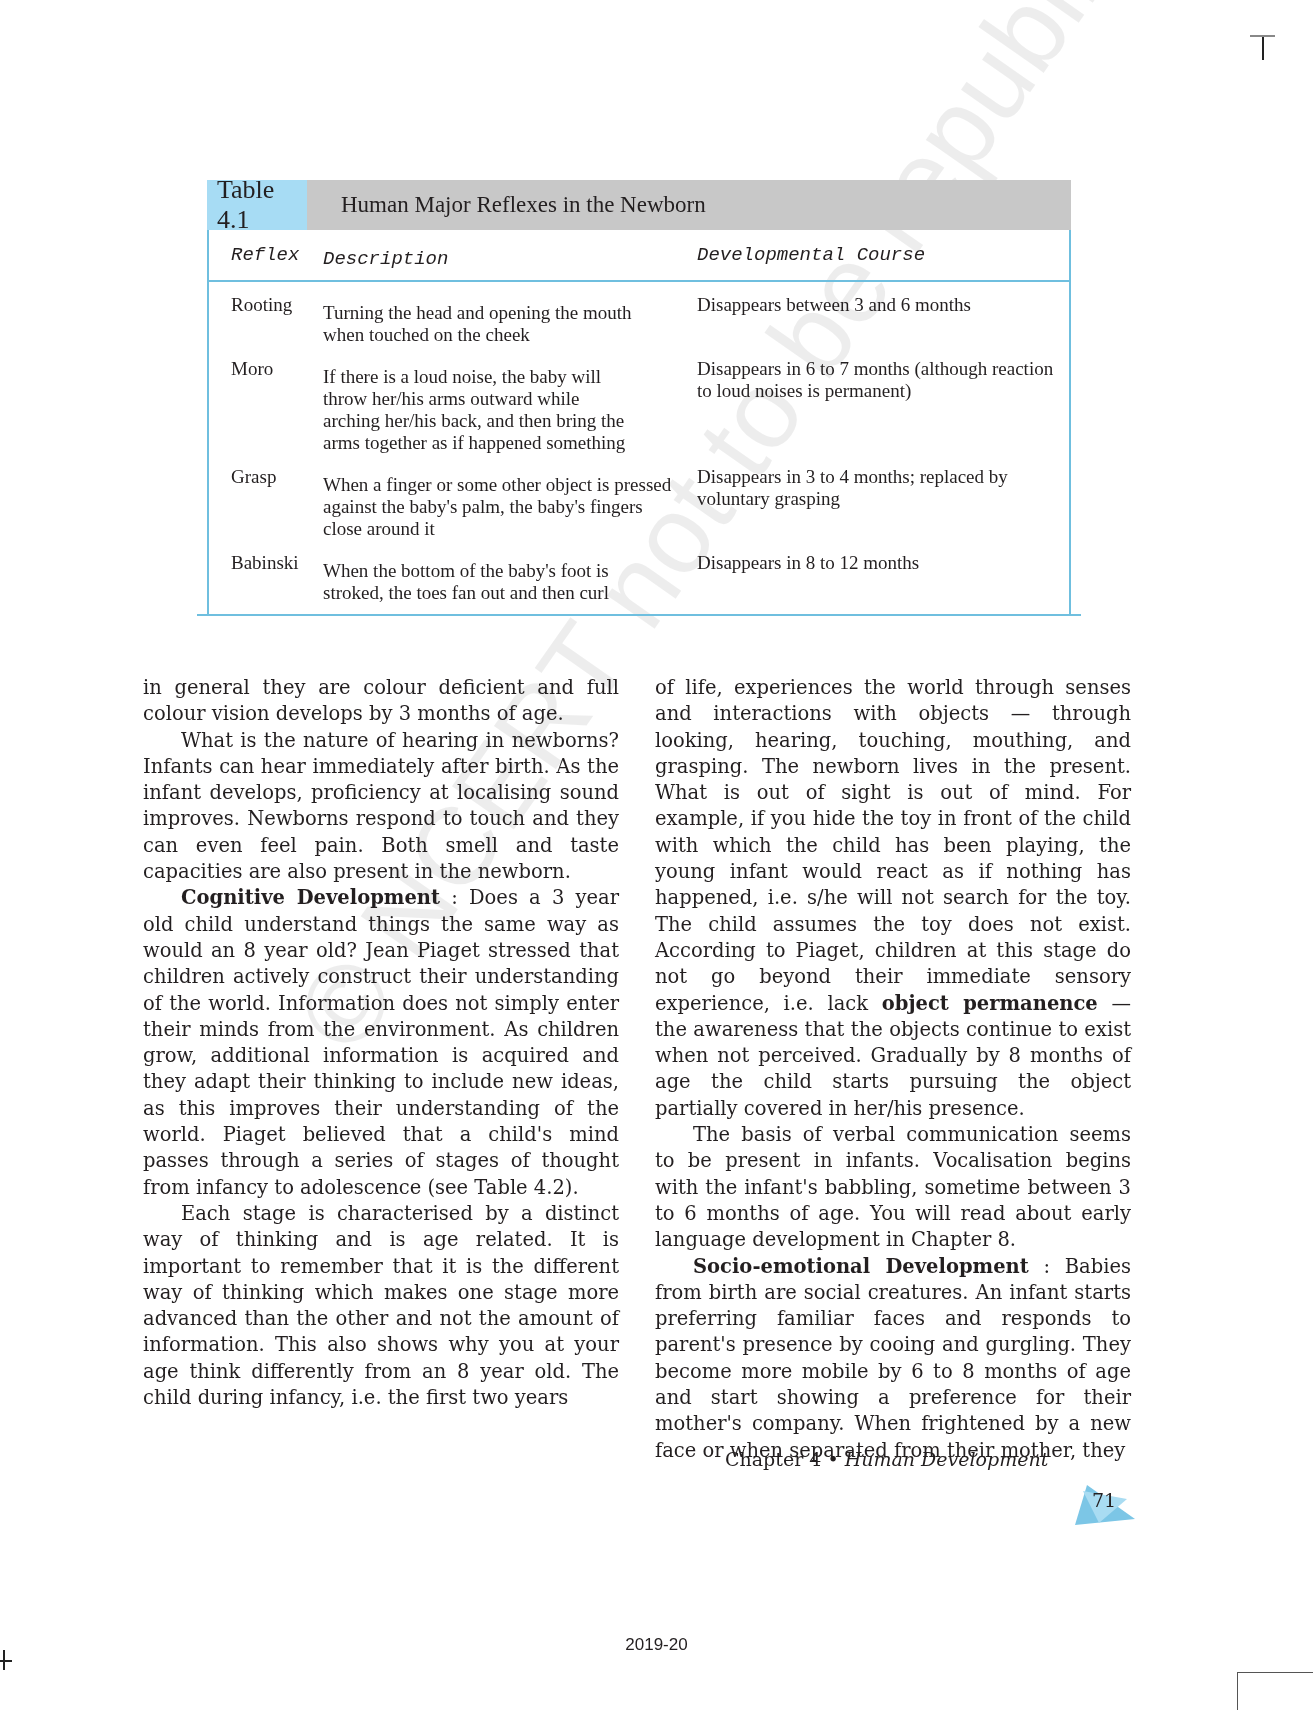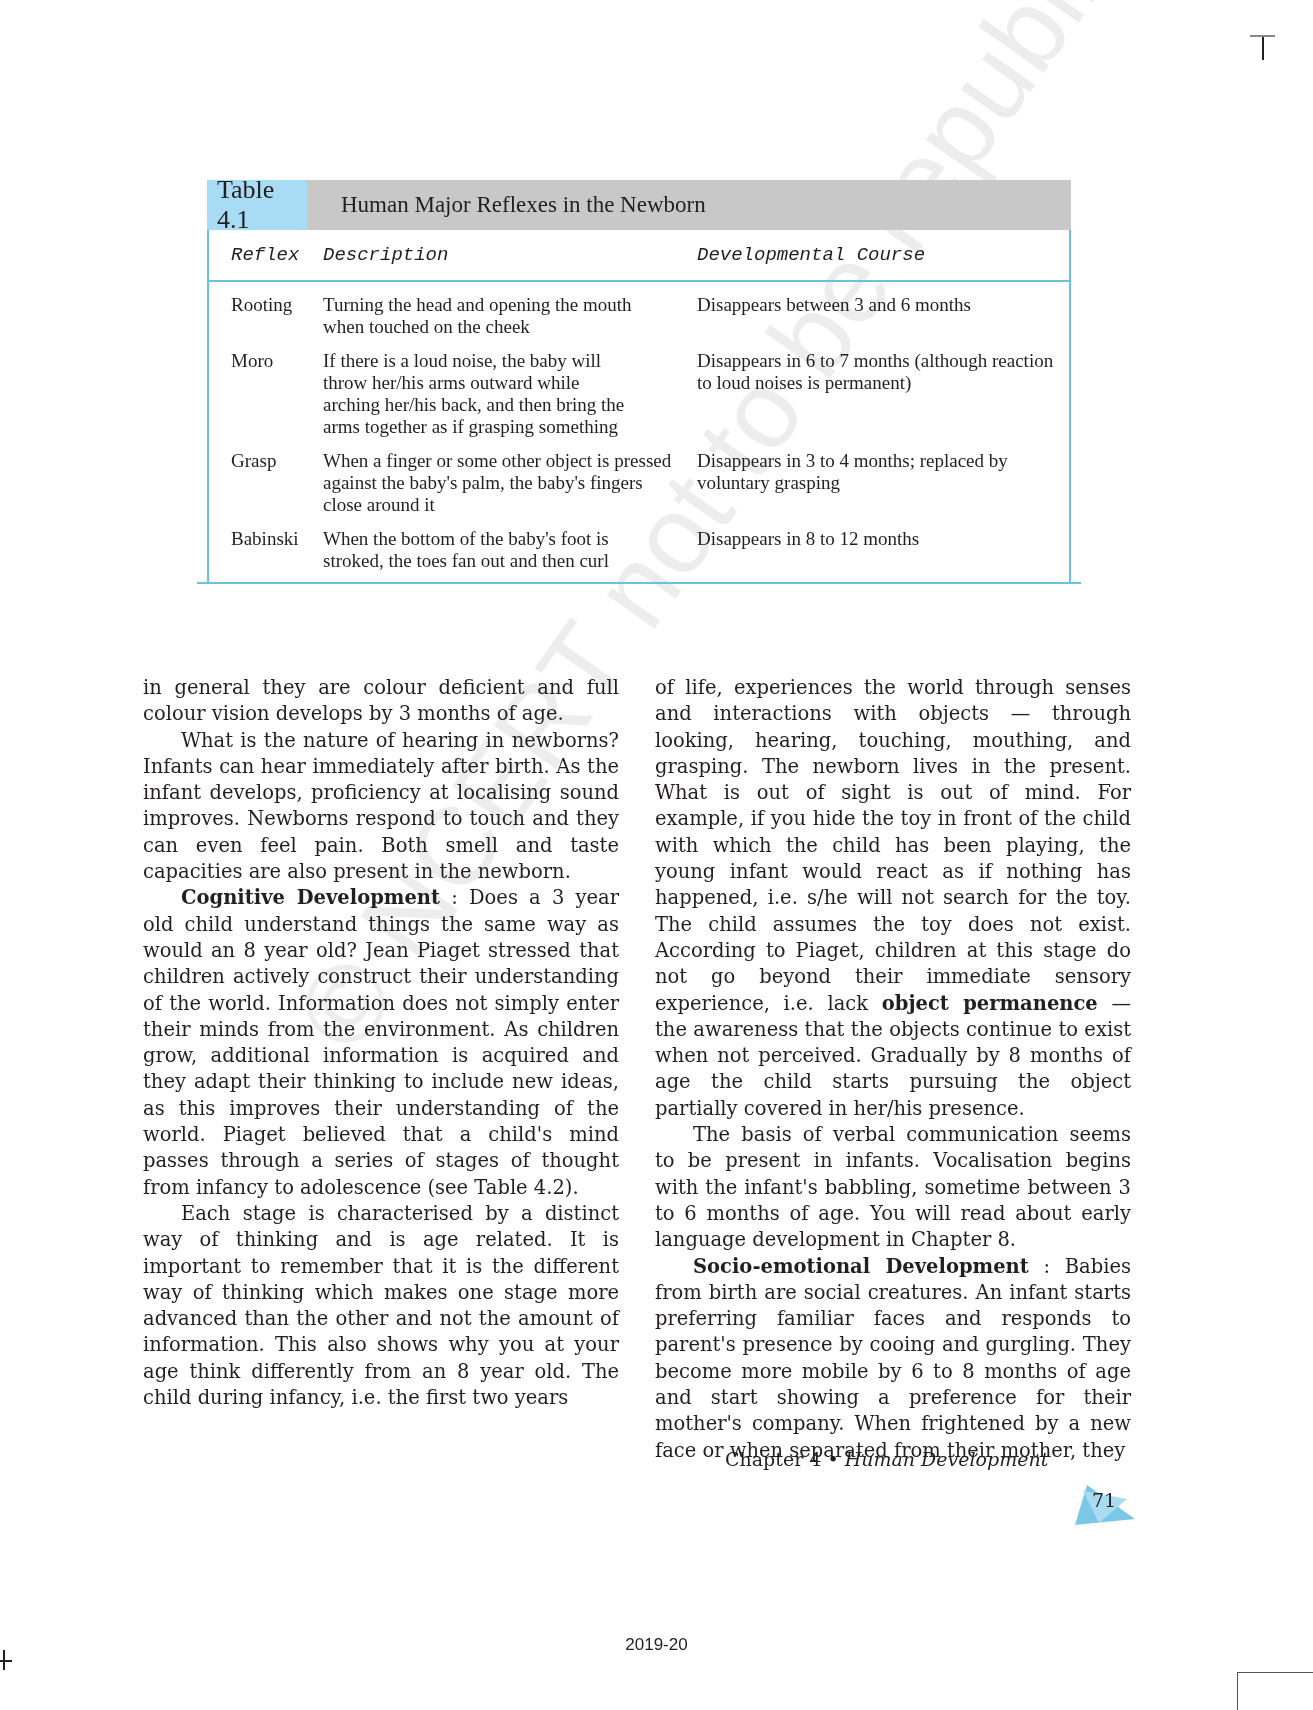--- a/index.html
+++ b/index.html
@@ -10,21 +10,21 @@
   .tbl { position:absolute; left:207px; top:180px; width:864px; }
   .tbl-head { display:flex; height:50px; }
   .tbl-num { width:100px; background:#a7dcf4; display:flex; align-items:center; padding-left:10px;
              font-family:"Liberation Serif", serif; font-size:26px; box-sizing:border-box; }
   .tbl-title { flex:1; background:#c8c8c8; display:flex; align-items:center; padding-left:34px;
                font-family:"Liberation Serif", serif; font-size:23px; }
   .tbl-box { border-left:2px solid #6fbfdf; border-right:2px solid #6fbfdf; }
   .tbl-cols { display:flex; height:50px; align-items:center; border-bottom:2px solid #6fbfdf;
               font-family:Liberation Mono, monospace; font-style:italic; font-size:19px; }
   .c1 { width:112px; padding-left:22px; box-sizing:border-box; }
-  .c2 { width:376px; padding-left:2px; box-sizing:border-box; }
+  .c2 { width:376px; padding-left:2px; box-sizing:border-box;margin-top:8px; }
   .c3 { flex:1; padding-left:0; }
   .row { display:flex; font-family:"Liberation Serif", serif; font-size:19px; line-height:22px; padding-top:12px; }
   .row:first-of-type { padding-top:14px; }
   .tbl-bottom { height:10px; border-bottom:2px solid #6fbfdf; margin-left:-12px; margin-right:-12px; }
   
   .col { position:absolute; top:675px; width:476px; font-family:"DejaVu Serif", serif;
          font-size:19.5px; line-height:26.3px; text-align:justify; }
   .col p { margin:0; text-indent:38px; }
   .col p.noind { text-indent:0; }
   .colL { left:143px; }
@@ -61,21 +61,21 @@
       <div class="c2">Description</div>
       <div class="c3">Developmental Course</div>
     </div>
     <div class="row">
       <div class="c1">Rooting</div>
       <div class="c2" style="width:340px;margin-right:36px;">Turning the head and opening the mouth when touched on the cheek</div>
       <div class="c3" style="padding-right:20px;">Disappears between 3 and 6 months</div>
     </div>
     <div class="row">
       <div class="c1">Moro</div>
-      <div class="c2" style="width:310px;margin-right:66px;">If there is a loud noise, the baby will throw her/his arms outward while arching her/his back, and then bring the arms together as if grasping something</div>
+      <div class="c2" style="width:310px;margin-right:66px;">If there is a loud noise, the baby will throw her/his arms outward while arching her/his back, and then bring the arms together as if happened something</div>
       <div class="c3" style="padding-right:4px;">Disappears in 6 to 7 months (although reaction to loud noises is permanent)</div>
     </div>
     <div class="row">
       <div class="c1">Grasp</div>
       <div class="c2" style="width:360px;margin-right:16px;">When a finger or some other object is pressed against the baby's palm, the baby's fingers close around it</div>
       <div class="c3" style="padding-right:40px;">Disappears in 3 to 4 months; replaced by voluntary grasping</div>
     </div>
     <div class="row">
       <div class="c1">Babinski</div>
       <div class="c2" style="width:330px;margin-right:46px;">When the bottom of the baby's foot is stroked, the toes fan out and then curl</div>

